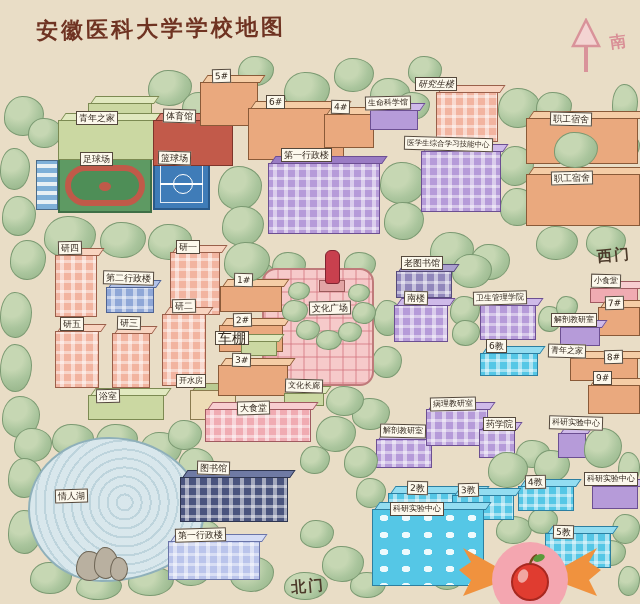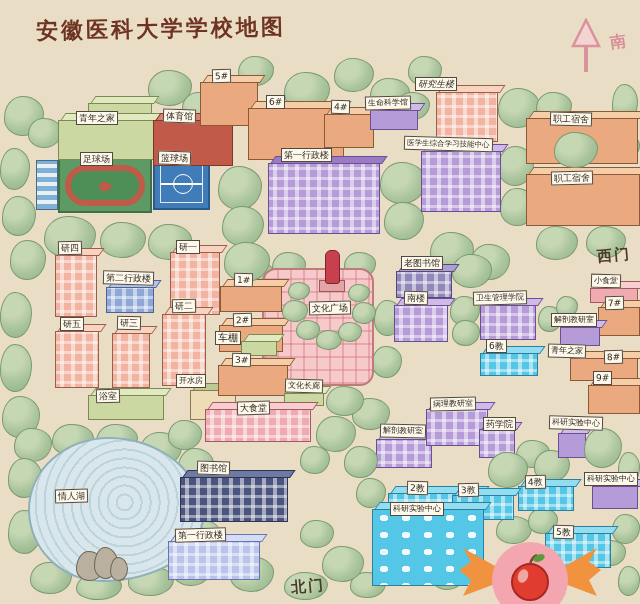--- a/index.html
+++ b/index.html
@@ -282,21 +282,21 @@
     <div class="lbl" style="left: 234px; top: 273px; transform: rotate(1.5deg);">1#</div>
     <div class="bld" style="left: 219px; top: 325px; width: 64px; height: 27px; --body: #eaa97e; --top: #f5cda6; --ln: #8a5a38;">
       <div class="bld-top"></div>
       <div class="bld-body"></div>
     </div>
     <div class="lbl" style="left: 233px; top: 313px; transform: rotate(-1.5deg);">2#</div>
     <div class="bld" style="left: 241px; top: 341px; width: 36px; height: 15px; --body: #cbd8a2; --top: #e1e9c0; --ln: #7c8a52;">
       <div class="bld-top"></div>
       <div class="bld-body"></div>
     </div>
-    <div class="lbl" style="left: 215px; top: 331px; font-size: 10px; transform: rotate(0deg);">车棚</div>
+    <div class="lbl" style="left: 215px; top: 331px; font-size: 14px; transform: rotate(0deg);">车棚</div>
     <div class="bld" style="left: 218px; top: 365px; width: 70px; height: 31px; --body: #eaa97e; --top: #f5cda6; --ln: #8a5a38;">
       <div class="bld-top"></div>
       <div class="bld-body"></div>
     </div>
     <div class="lbl" style="left: 232px; top: 353px; transform: rotate(1.5deg);">3#</div>
     <div class="plaid" style="left: 262px; top: 268px; width: 112px; height: 118px;"></div>
     <div class="lbl" style="left: 309px; top: 301px; transform: rotate(-1.5deg);">文化广场</div>
     <div class="statue" style="left: 319px; top: 250px; width: 24px; height: 42px;">
       <div class="statue-base"></div>
       <div class="statue-body"></div>

